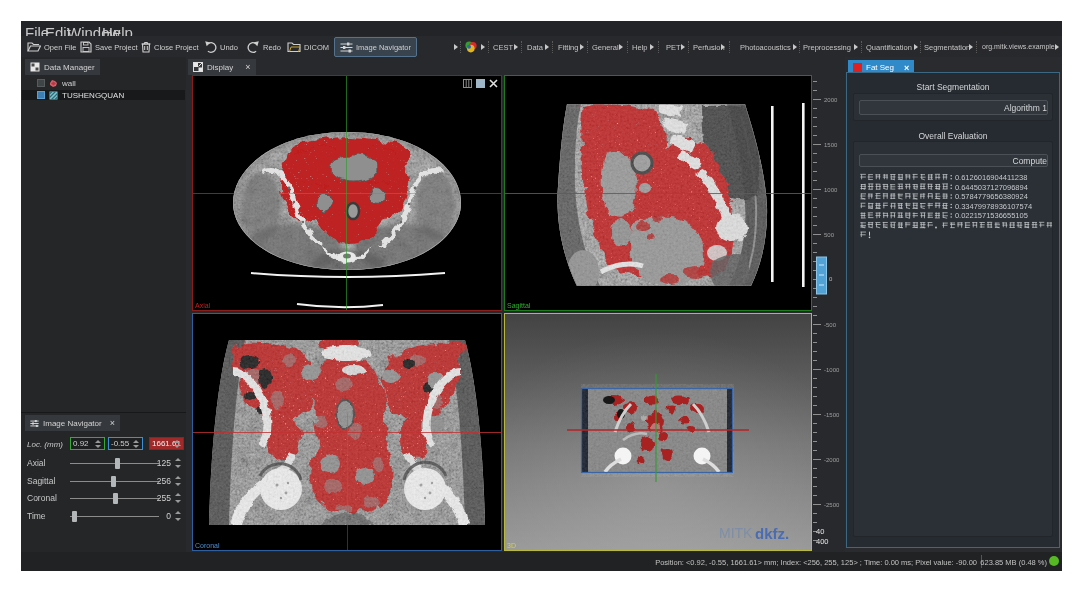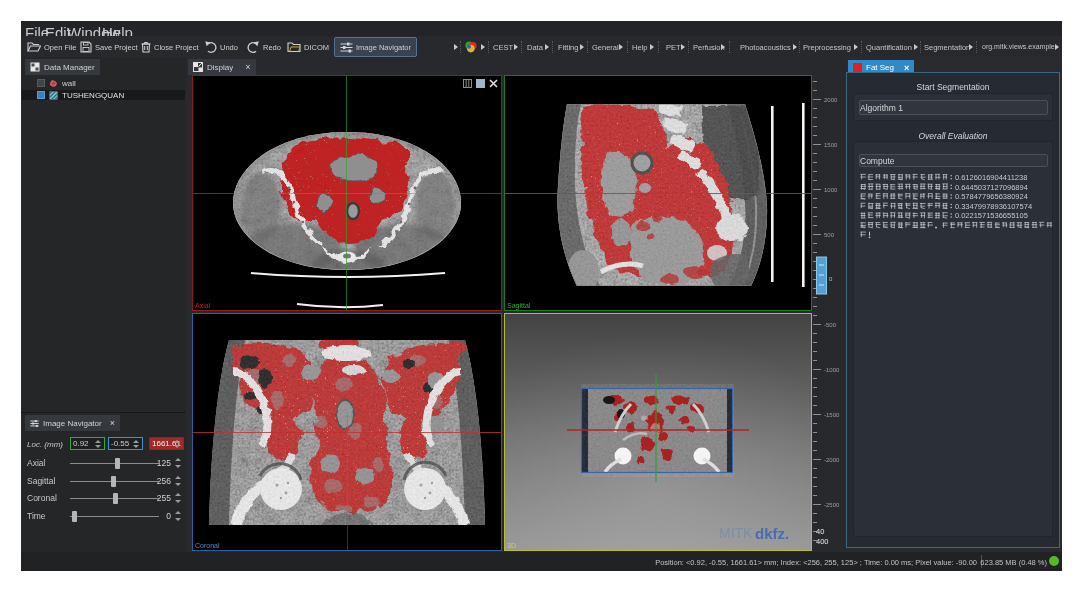--- a/index.html
+++ b/index.html
@@ -30,21 +30,21 @@
 .spin2::before { content:""; position:absolute; right:1px; top:2px; border-left:3px solid transparent; border-right:3px solid transparent; border-bottom:3px solid #9a9a9a; }
 .spin2::after { content:""; position:absolute; right:1px; bottom:2px; border-left:3px solid transparent; border-right:3px solid transparent; border-top:3px solid #9a9a9a; }
 
 #center { position:absolute; left:165px; top:36px; width:682px; height:495px; background:#27292c; }
 .view { position:absolute; background:#000; overflow:hidden; }
 .vlabel { position:absolute; left:2px; bottom:1px; font-size:7px; z-index:5; }
 
 #rightdock { position:absolute; left:824px; top:36px; width:217px; height:495px; background:#292b2e; }
 
 #statusbar { position:absolute; left:0; top:531px; width:100%; height:19px; background:#212224; color:#c2c2c2; font-size:7.5px; }
-.qbtn { background:#31363c; border:1px solid #4a5056; border-radius:2px; color:#d5d7d9; font-size:8.5px; text-align:left; }
+.qbtn { background:#31363c; border:1px solid #4a5056; border-radius:2px; color:#d5d7d9; font-size:8.5px; text-align:right; }
 </style>
 </head>
 <body>
 <div id="app">
   <div id="menubar">
     <span style="left:4px">File</span>
       <span style="left:24px">Edit</span>
       <span style="left:46px">Window</span>
       <span style="left:81px">Help</span>
   </div>
@@ -695,21 +695,21 @@
   </div>
   <div id="rightdock">
     <div class="tabbar" style="padding-left:3px">
       <div class="tab" style="background:#3089c9; color:#fff; height:15px;"><span style="width:9px;height:9px;background:#e02020;display:inline-block"></span>Fat Seg<span style="margin-left:6px; font-size:9px; font-weight:bold">×</span></div>
     </div>
     <div style="position:absolute; left:1px; top:15px; width:214px; height:476px; border:1px solid #3c6884; background:#262b31;">
       <div style="text-align:center; color:#d5d7d9; font-size:8.5px; margin-top:9px;">Start Segmentation</div>
       <div style="position:absolute; left:6px; top:20px; width:200px; height:28px; background:#2b3036; border:1px solid #222529; border-radius:2px;">
         <div class="qbtn" style="position:absolute; left:5px; top:6px; width:189px; height:15px; line-height:14px;">Algorithm 1</div>
       </div>
-      <div style="text-align:center; color:#d5d7d9; font-size:8.5px; position:absolute; top:58px; width:100%;font-style:italic;">Overall Evaluation</div>
+      <div style="text-align:center; color:#d5d7d9; font-size:8.5px; position:absolute; top:58px; width:100%;">Overall Evaluation</div>
       <div style="position:absolute; left:6px; top:68px; width:200px; height:396px; background:#2b3036; border:1px solid #222529; border-radius:2px;">
         <div class="qbtn" style="position:absolute; left:5px; top:12px; width:189px; height:13px; line-height:12px;">Compute</div>
         <svg id="cjk" style="position:absolute; left:5px; top:30px;" width="196" height="74" viewBox="0 0 196 74">
             <line x1="1.2841275262572465" y1="2.3580671746554165" x2="6.850986652938177" y2="2.3580671746554165" stroke="#c6c9ce" stroke-width="0.75"></line>
             <line x1="1.2912014623131611" y1="5.024626247968817" x2="6.871129857362774" y2="5.024626247968817" stroke="#c6c9ce" stroke-width="0.75"></line>
             <line x1="2.618509339596382" y1="2.471229472277327" x2="2.618509339596382" y2="7.3486600120312815" stroke="#c6c9ce" stroke-width="0.75"></line>
             <line x1="9.31698470379551" y1="2.59493327936853" x2="13.929839569320826" y2="2.59493327936853" stroke="#c6c9ce" stroke-width="0.75"></line>
             <line x1="8.650236546388005" y1="4.996148705527256" x2="14.004681568059455" y2="4.996148705527256" stroke="#c6c9ce" stroke-width="0.75"></line>
             <line x1="9.275888907222956" y1="7.554531129009338" x2="13.853072482907713" y2="7.554531129009338" stroke="#c6c9ce" stroke-width="0.75"></line>
             <line x1="9.870295741185682" y1="2.6071710459455715" x2="9.870295741185682" y2="7.576462071564263" stroke="#c6c9ce" stroke-width="0.75"></line>

